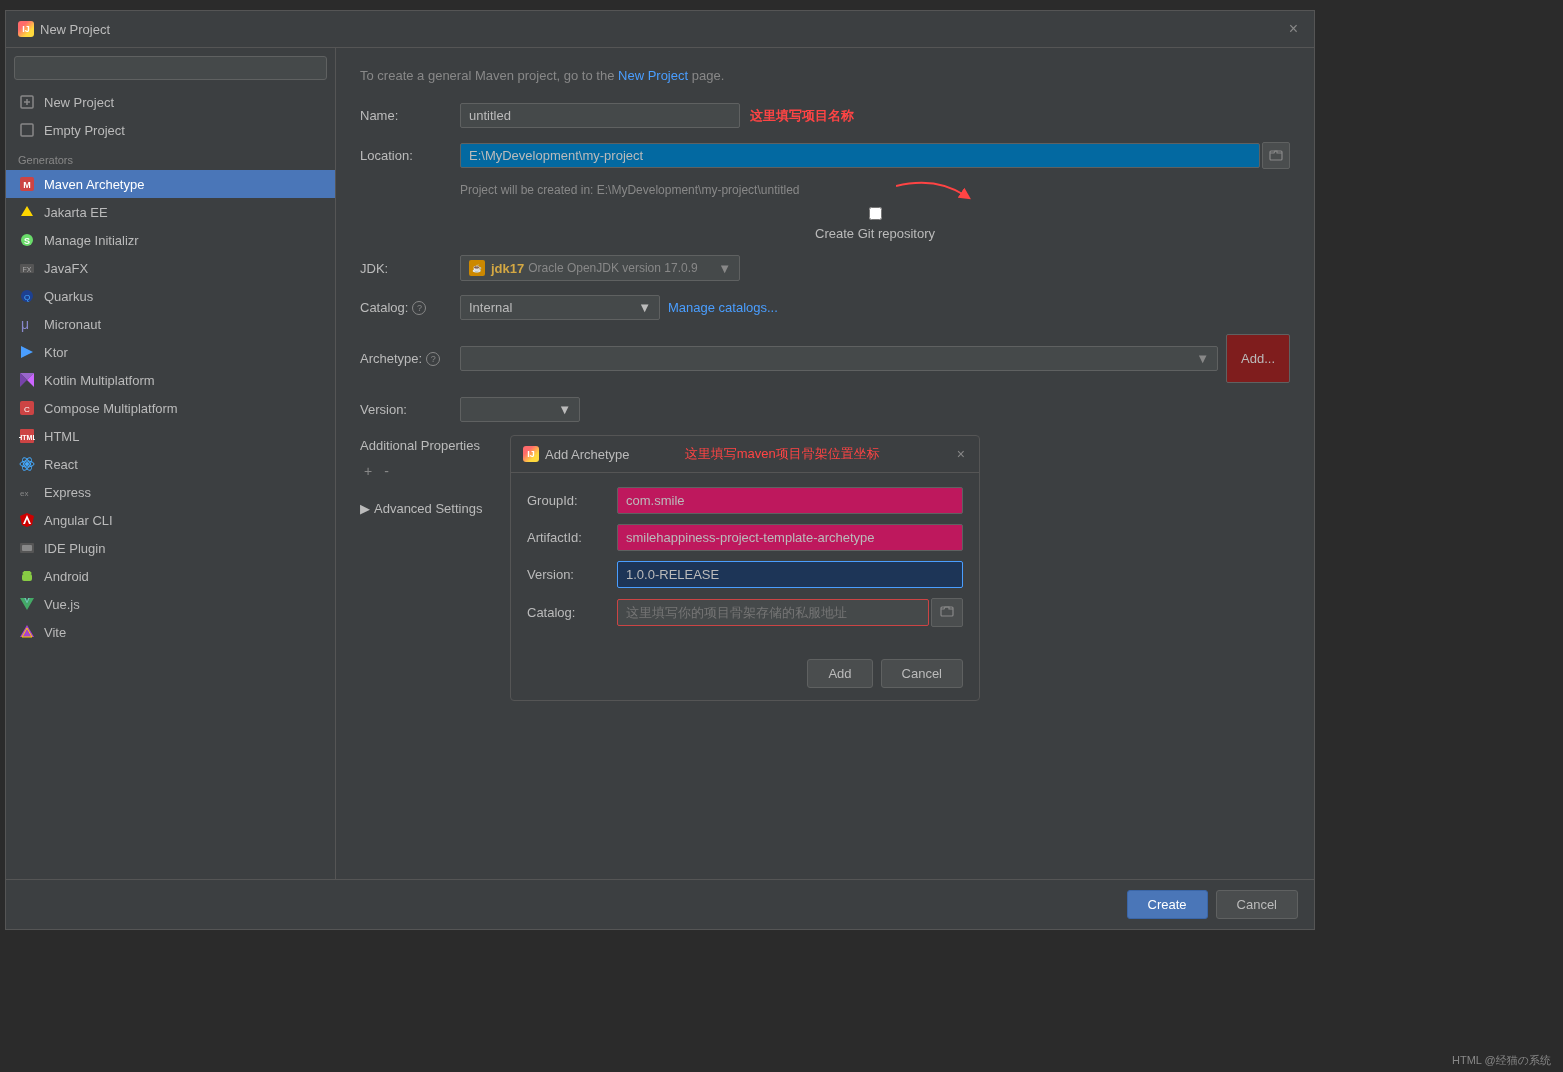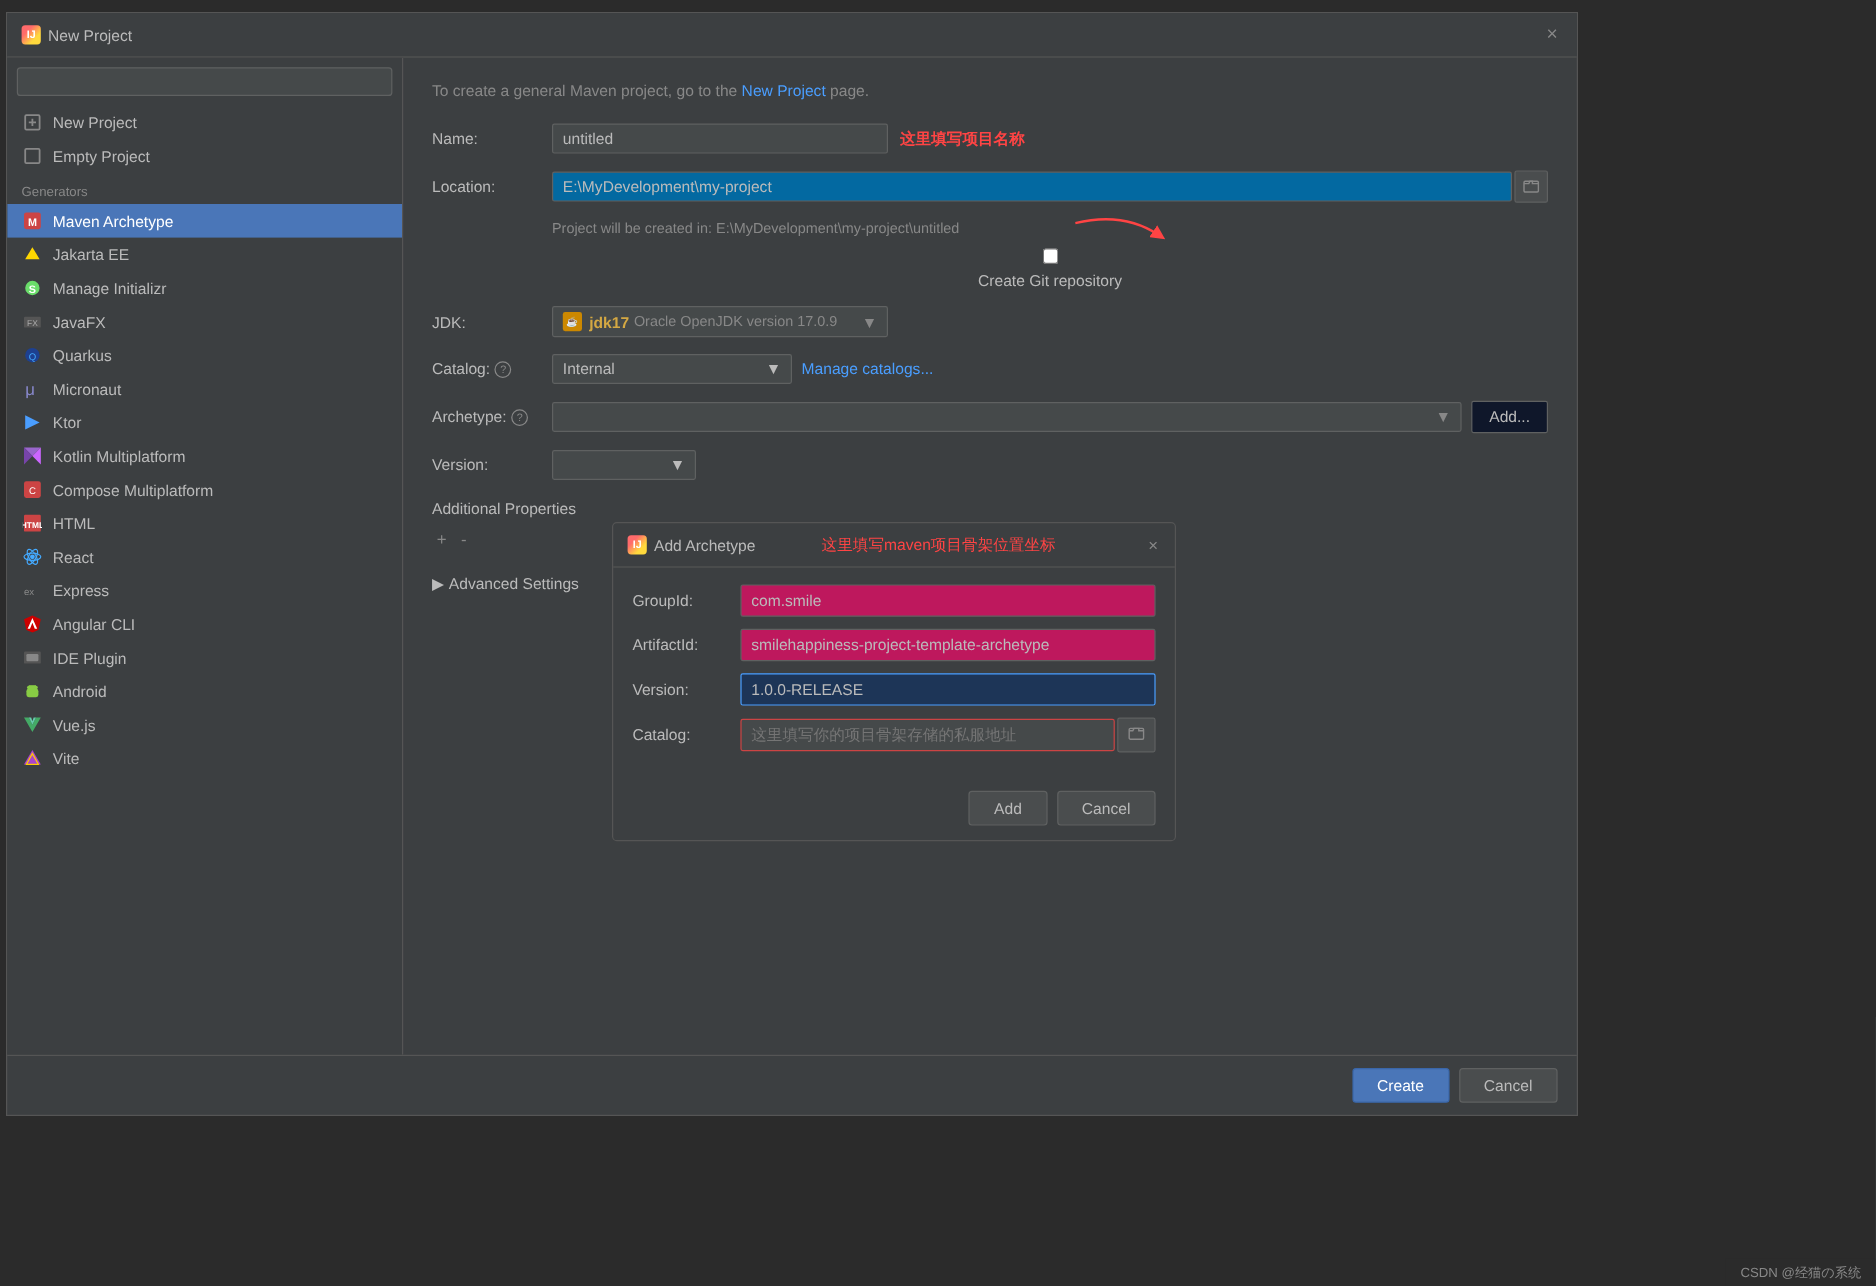--- a/index.html
+++ b/index.html
@@ -325,24 +325,24 @@
       border-radius: 2px;
       padding: 4px 8px;
       color: #bbbbbb;
       font-size: 13px;
       min-width: 300px;
       display: flex;
       align-items: center;
     }
 
     .add-btn {
-      background: #0f172a;
-      border: 1px solid #5f6161;
-      border-radius: 2px;
-      padding: 5px 14px;
+      background: #7f1d1d;
+      border: 1px solid #5f6161;
+      border-radius: 2px;
+      padding: 16px 14px;
       color: #bbbbbb;
       cursor: pointer;
       font-size: 13px;
     }
 
     .version-select {
       min-width: 120px;
       background: #45494a;
       border: 1px solid #5f6161;
       border-radius: 2px;
@@ -929,14 +929,14 @@
     </div>
   </div>
 
   <div class="modal-footer">
     <button class="btn-secondary">Add</button>
     <button class="btn-secondary">Cancel</button>
   </div>
 </div>
 
 <div class="bottom-bar">
-  <span>CSDN @经猫の系统</span>
+  <span>HTML @经猫の系统</span>
 </div>
 
 </body></html>

